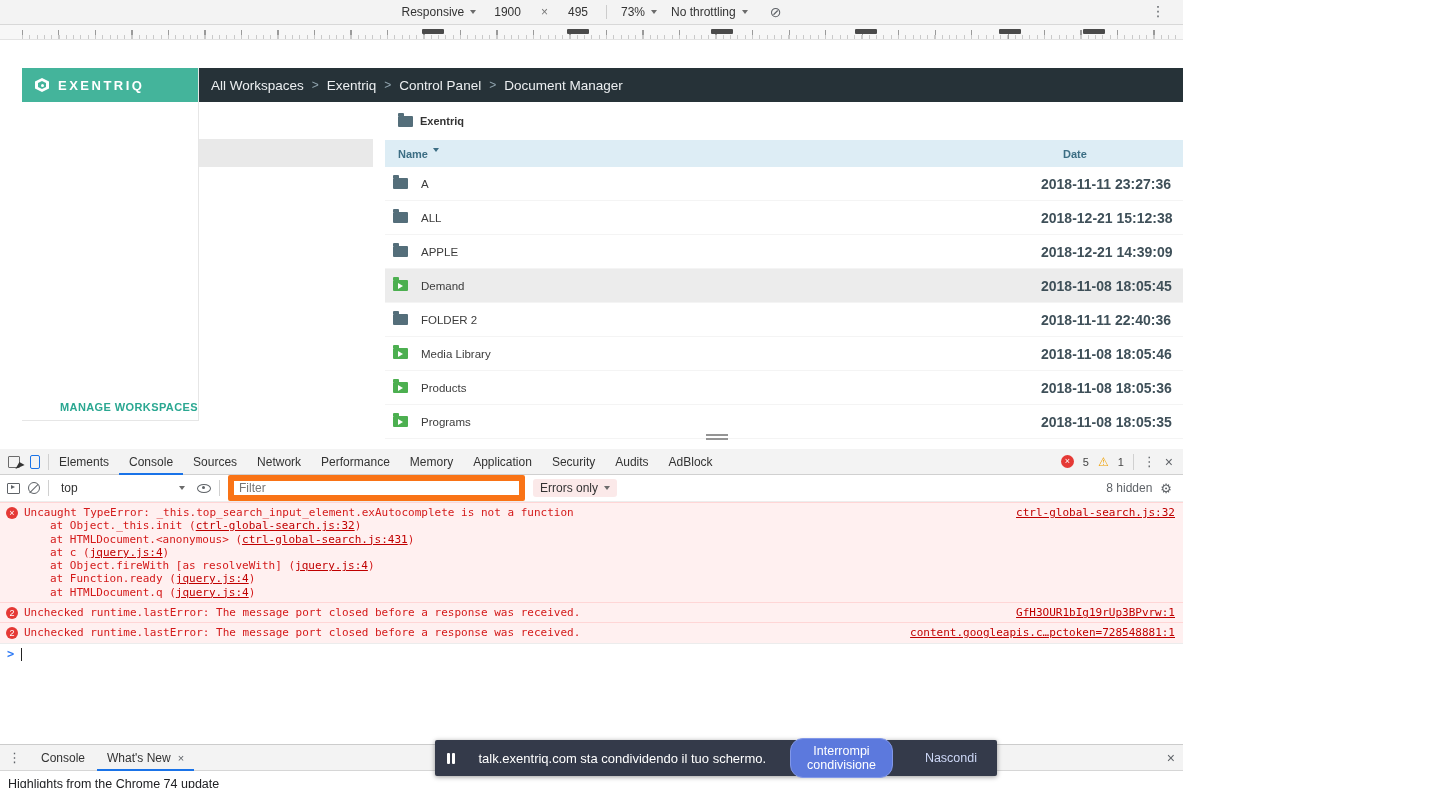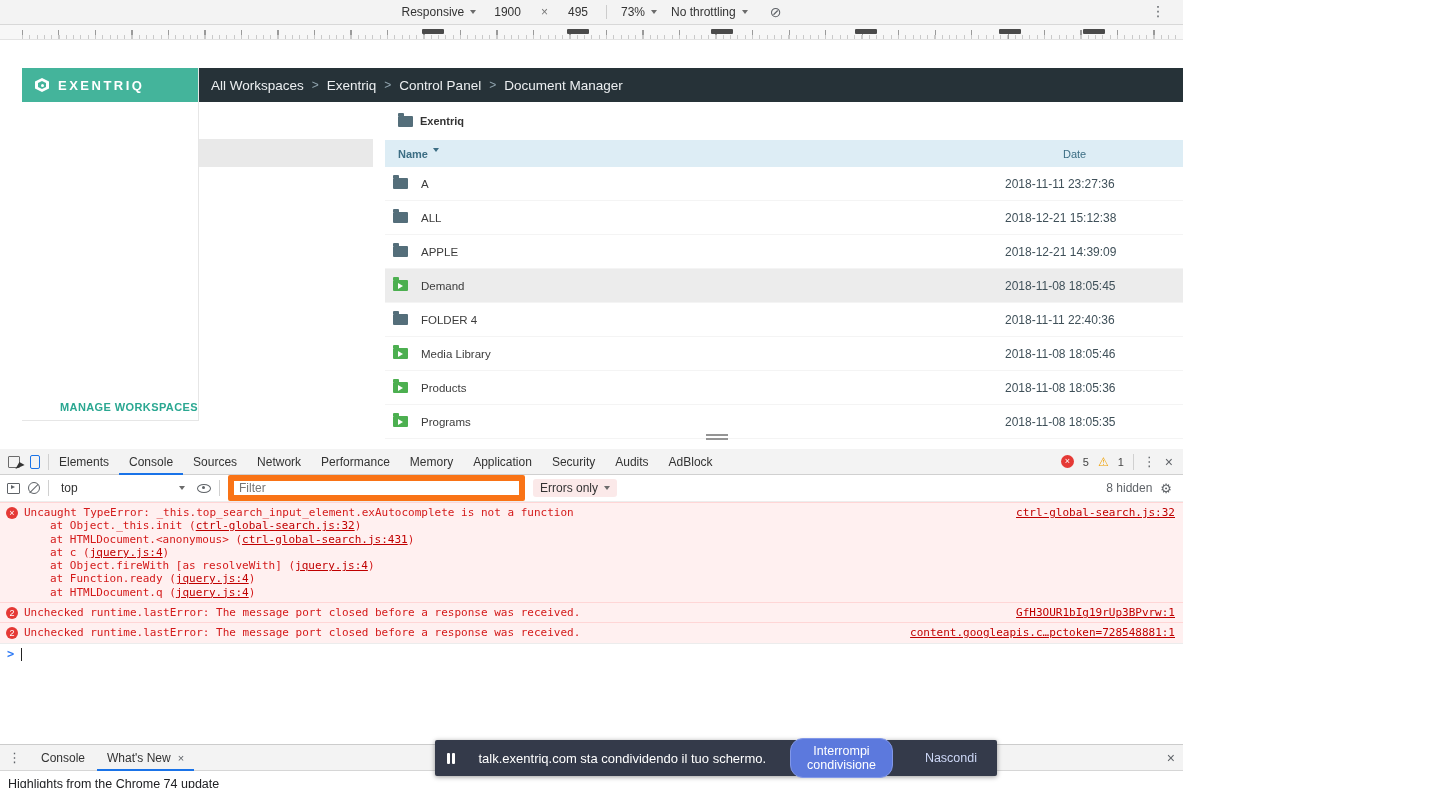--- a/index.html
+++ b/index.html
@@ -85,34 +85,34 @@
   .fl-head{display:flex;align-items:center;height:38px;padding-left:13px;gap:7px}
   .fl-title{font-size:11px;font-weight:bold;color:#333}
   .fl-tools{margin-left:auto;display:flex;align-items:center;gap:21px;margin-right:14px}
   .gridic{width:5px;height:5px;background:#424242;box-shadow:7px 0 #424242,0 7px #424242,7px 7px #424242;
     margin-right:7px;display:inline-block;cursor:pointer}
   .dots{font-size:13px;color:#5a5a5a;cursor:pointer}
   .fl-cols{position:relative;height:27px;background:#ddedf5;display:flex;align-items:center;
     padding-left:13px;color:#3c6e84}
   .colname{display:flex;align-items:flex-start;cursor:pointer}
   .colname b{font-size:11px}
-  .coldate{position:absolute;left:678px;font-weight:normal;font-size:11px;cursor:pointer}
+  .coldate{position:absolute;left:678px;font-weight:bold;font-size:11px;cursor:pointer}
 
   .ficon{width:15px;height:11px;background:#546e7a;border-radius:1px;position:relative;flex:none;display:inline-block}
   .ficon::before{content:"";position:absolute;top:-3px;left:0;width:6px;height:3px;background:inherit;
     border-radius:1px 1px 0 0}
   .ficon[data-variant="folder-shared"]{background:#4caf50}
   .ficon[data-variant="folder-shared"]::after{content:"";position:absolute;left:5px;top:2.5px;
     border-top:3px solid transparent;border-bottom:3px solid transparent;border-left:5px solid #fff}
 
   .frow{position:relative;height:34px;display:flex;align-items:center;padding-left:8px;
     border-bottom:1px solid #f4f4f4;background:#fff;cursor:pointer}
   .frow[data-selected="true"]{background:#ececec}
   .fname{margin-left:13px;font-size:11.5px;color:#3c3c3c}
-  .fdate{position:absolute;left:620px;font-size:12px;font-weight:normal;color:#3f5059}
+  .fdate{position:absolute;left:656px;font-size:14px;font-weight:bold;color:#3f5059}
   .fmenu{position:absolute;left:983px;font-size:13px;color:#5a5a5a;width:14px;text-align:center;cursor:pointer}
 
   .fab{position:absolute;left:1354px;top:331px;width:37px;height:37px;border-radius:50%;
     background:#4caf50;color:#fff;font-size:24px;line-height:35px;text-align:center;border:none;
     box-shadow:0 2px 6px rgba(0,0,0,.35);cursor:pointer}
   .scroll-thumb{position:absolute;left:1418px;top:186px;width:2px;height:33px;background:#8d8d8d;border-radius:1px}
   .drag-handle{position:absolute;left:706px;top:394px;width:22px;height:6px;
     border-top:2px solid #949494;border-bottom:2px solid #949494;cursor:row-resize}
   .resize-grip{position:absolute;left:1412px;top:389px;width:15px;height:15px;cursor:nwse-resize;
     background:repeating-linear-gradient(135deg,transparent 0 4px,#9e9e9e 4px 5.5px)}
@@ -305,21 +305,21 @@
           <span class="fmenu" data-show="true">⋮</span>
         </div>
         <div class="frow" data-selected="true">
           <span class="ficon" data-variant="folder-shared"></span>
           <span class="fname">Demand</span>
           <span class="fdate">2018-11-08 18:05:45</span>
 
         </div>
         <div class="frow" data-selected="false">
           <span class="ficon" data-variant="folder"></span>
-          <span class="fname">FOLDER 4</span>
+          <span class="fname">FOLDER 2</span>
           <span class="fdate">2018-11-11 22:40:36</span>
           <span class="fmenu" data-show="true">⋮</span>
         </div>
         <div class="frow" data-selected="false">
           <span class="ficon" data-variant="folder-shared"></span>
           <span class="fname">Media Library</span>
           <span class="fdate">2018-11-08 18:05:46</span>
 
         </div>
         <div class="frow" data-selected="false">

